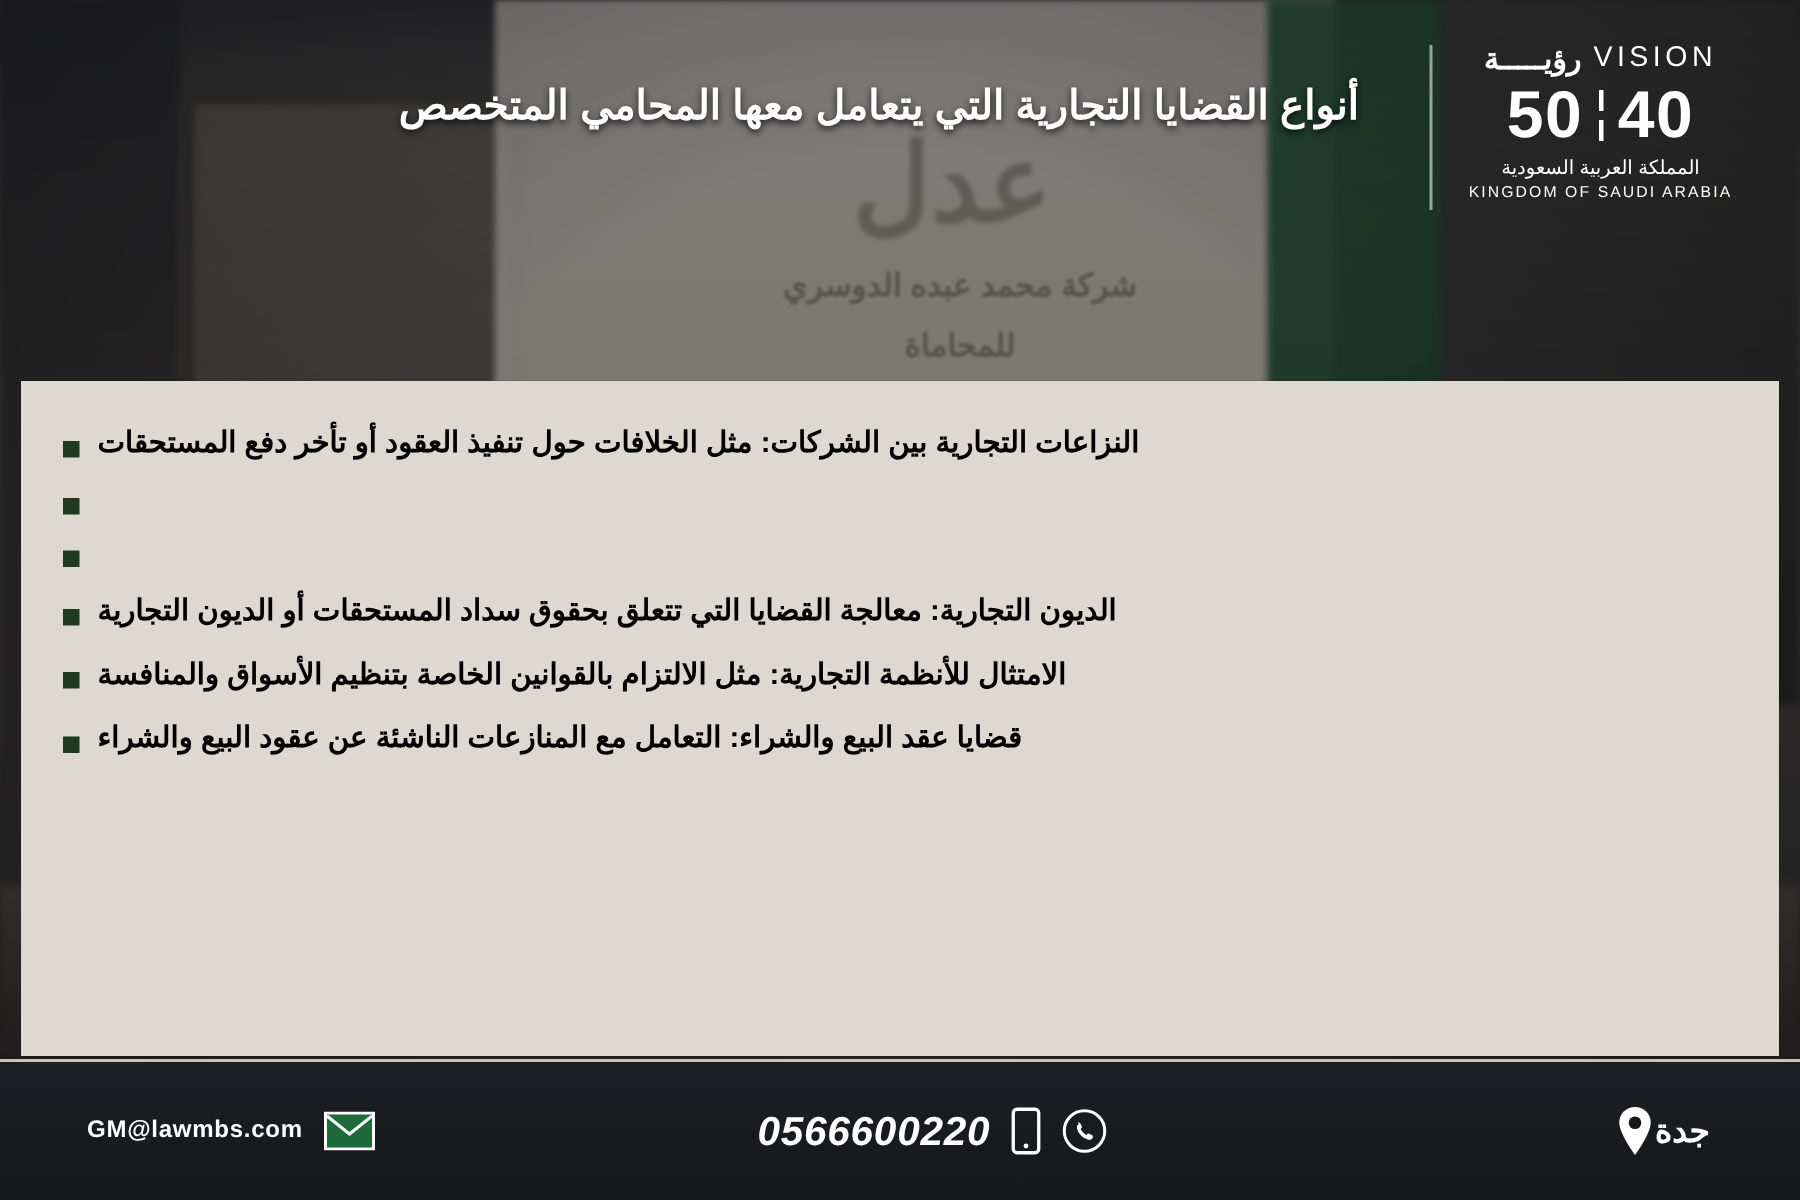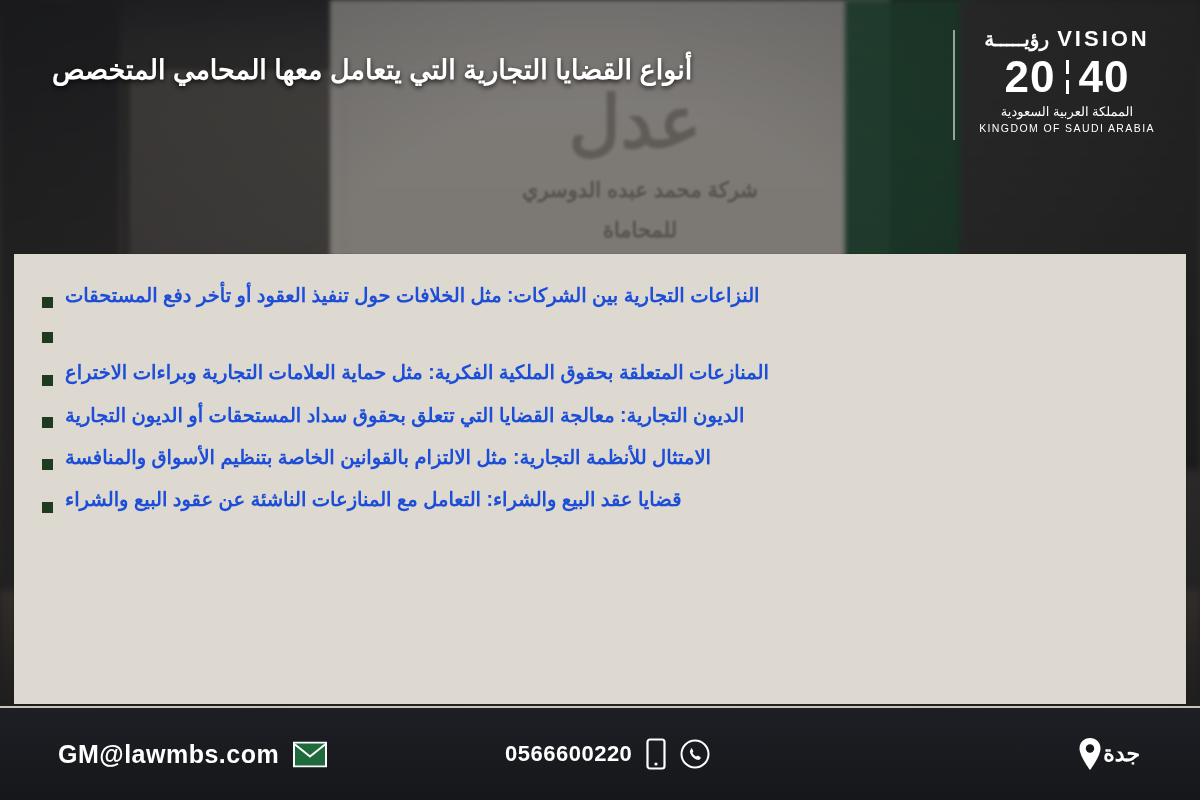--- a/index.html
+++ b/index.html
@@ -133,22 +133,21 @@
   }
 
   
   .title-bar {
     position: absolute;
     left: 0;
     top: 52px;
     width: 930px;
     padding: 0 24px;
     box-sizing: border-box;
-    text-align: left;
-    margin-left: 28px;
+    text-align: right;
   }
   .title-text {
     color: #ffffff;
     font-size: 27px;
     font-weight: bold;
     line-height: 1.35;
     text-shadow: 0 2px 5px rgba(0,0,0,.75);
     letter-spacing: 0;
   }
 
@@ -170,22 +169,22 @@
     background: rgba(255,255,255,.55);
   }
   .vision-row1 {
     display: flex;
     align-items: center;
     justify-content: center;
     gap: 8px;
     height: 26px;
   }
   .vision-word {
-    font-size: 22px;
-    font-weight: bold;
+    font-size: 19px;
+    font-weight: normal;
     letter-spacing: 3px;
   }
   .vision-ar {
     font-size: 20px;
     font-weight: bold;
     letter-spacing: 2px;
   }
   .vision-2030 {
     font-size: 44px;
     font-weight: bold;
@@ -237,25 +236,25 @@
     box-shadow: 0 0 0 1px rgba(0,0,0,.08);
   }
   .bullet-list {
     list-style: none;
     margin: 0;
     padding: 28px 28px 0 28px;
     direction: rtl;
   }
   .bullet-item {
     display: flex;
-    align-items: flex-end;
+    align-items: center;
     justify-content: flex-start;
     gap: 12px;
     margin-bottom: 16px;
-    color: #1d4ed8;
+    color: #000000;
     font-size: 19.5px;
     font-weight: bold;
     line-height: 1.35;
     text-align: right;
     flex-direction: row-reverse;
   }
   .bullet-marker {
     flex: 0 0 auto;
     width: 11px;
     height: 11px;
@@ -287,39 +286,40 @@
     left: 58px;
     top: 50%;
     transform: translateY(-50%);
     display: flex;
     align-items: center;
     gap: 14px;
     direction: ltr;
   }
   .footer-email-text {
     color: #ffffff;
-    font-size: 25px;
+    font-size: 16px;
     font-weight: bold;
     letter-spacing: .5px;
   }
   .footer-phone {
     position: absolute;
     left: 505px;
     top: 50%;
     transform: translateY(-50%);
     display: flex;
     align-items: center;
     gap: 14px;
     direction: ltr;
   }
   .footer-phone-text {
     color: #ffffff;
-    font-size: 22px;
+    font-size: 27px;
     font-weight: bold;
     letter-spacing: .5px;
+    font-style: italic;
   }
   .footer-city {
     position: absolute;
     right: 60px;
     top: 50%;
     transform: translateY(-50%);
     display: flex;
     align-items: center;
   }
   .footer-city-text {
@@ -354,38 +354,37 @@
 
   <div class="vision-divider"></div>
   <div class="vision-logo">
     <div class="vision-row1">
       <span class="vision-word">VISION</span>
       <span class="vision-ar">رؤيـــــة</span>
     </div>
     <div class="vision-2030">
       <span>40</span>
       <span class="vision-30-mark"></span>
-      <span>20</span>
+      <span>50</span>
     </div>
     <div class="vision-sub-ar">المملكة العربية السعودية</div>
     <div class="vision-sub-en">KINGDOM OF SAUDI ARABIA</div>
   </div>
 
   <div class="content-card">
     <ul class="bullet-list" id="bullet-list">
         <li class="bullet-item">
           <span class="bullet-marker"></span>
           <span class="bullet-text">النزاعات التجارية بين الشركات: مثل الخلافات حول تنفيذ العقود أو تأخر دفع المستحقات</span>
         </li>
         <li class="bullet-item">
           <span class="bullet-marker"></span>
         </li>
         <li class="bullet-item">
           <span class="bullet-marker"></span>
-          <span class="bullet-text">المنازعات المتعلقة بحقوق الملكية الفكرية: مثل حماية العلامات التجارية وبراءات الاختراع</span>
         </li>
         <li class="bullet-item">
           <span class="bullet-marker"></span>
           <span class="bullet-text">الديون التجارية: معالجة القضايا التي تتعلق بحقوق سداد المستحقات أو الديون التجارية</span>
         </li>
         <li class="bullet-item">
           <span class="bullet-marker"></span>
           <span class="bullet-text">الامتثال للأنظمة التجارية: مثل الالتزام بالقوانين الخاصة بتنظيم الأسواق والمنافسة</span>
         </li>
         <li class="bullet-item">

